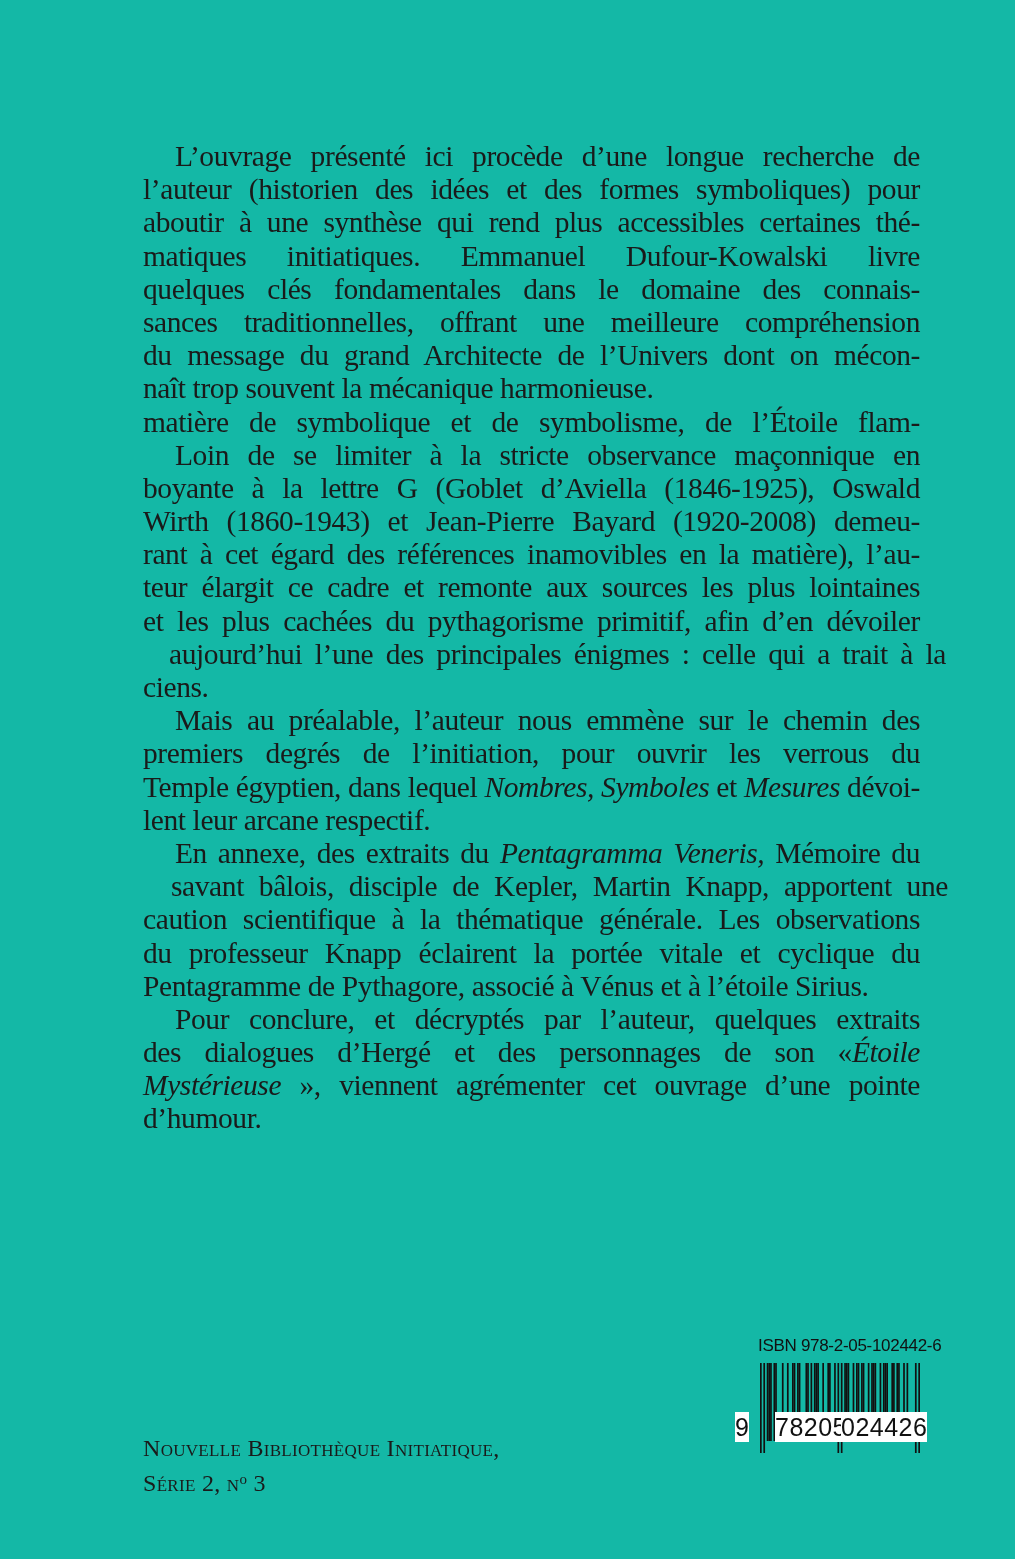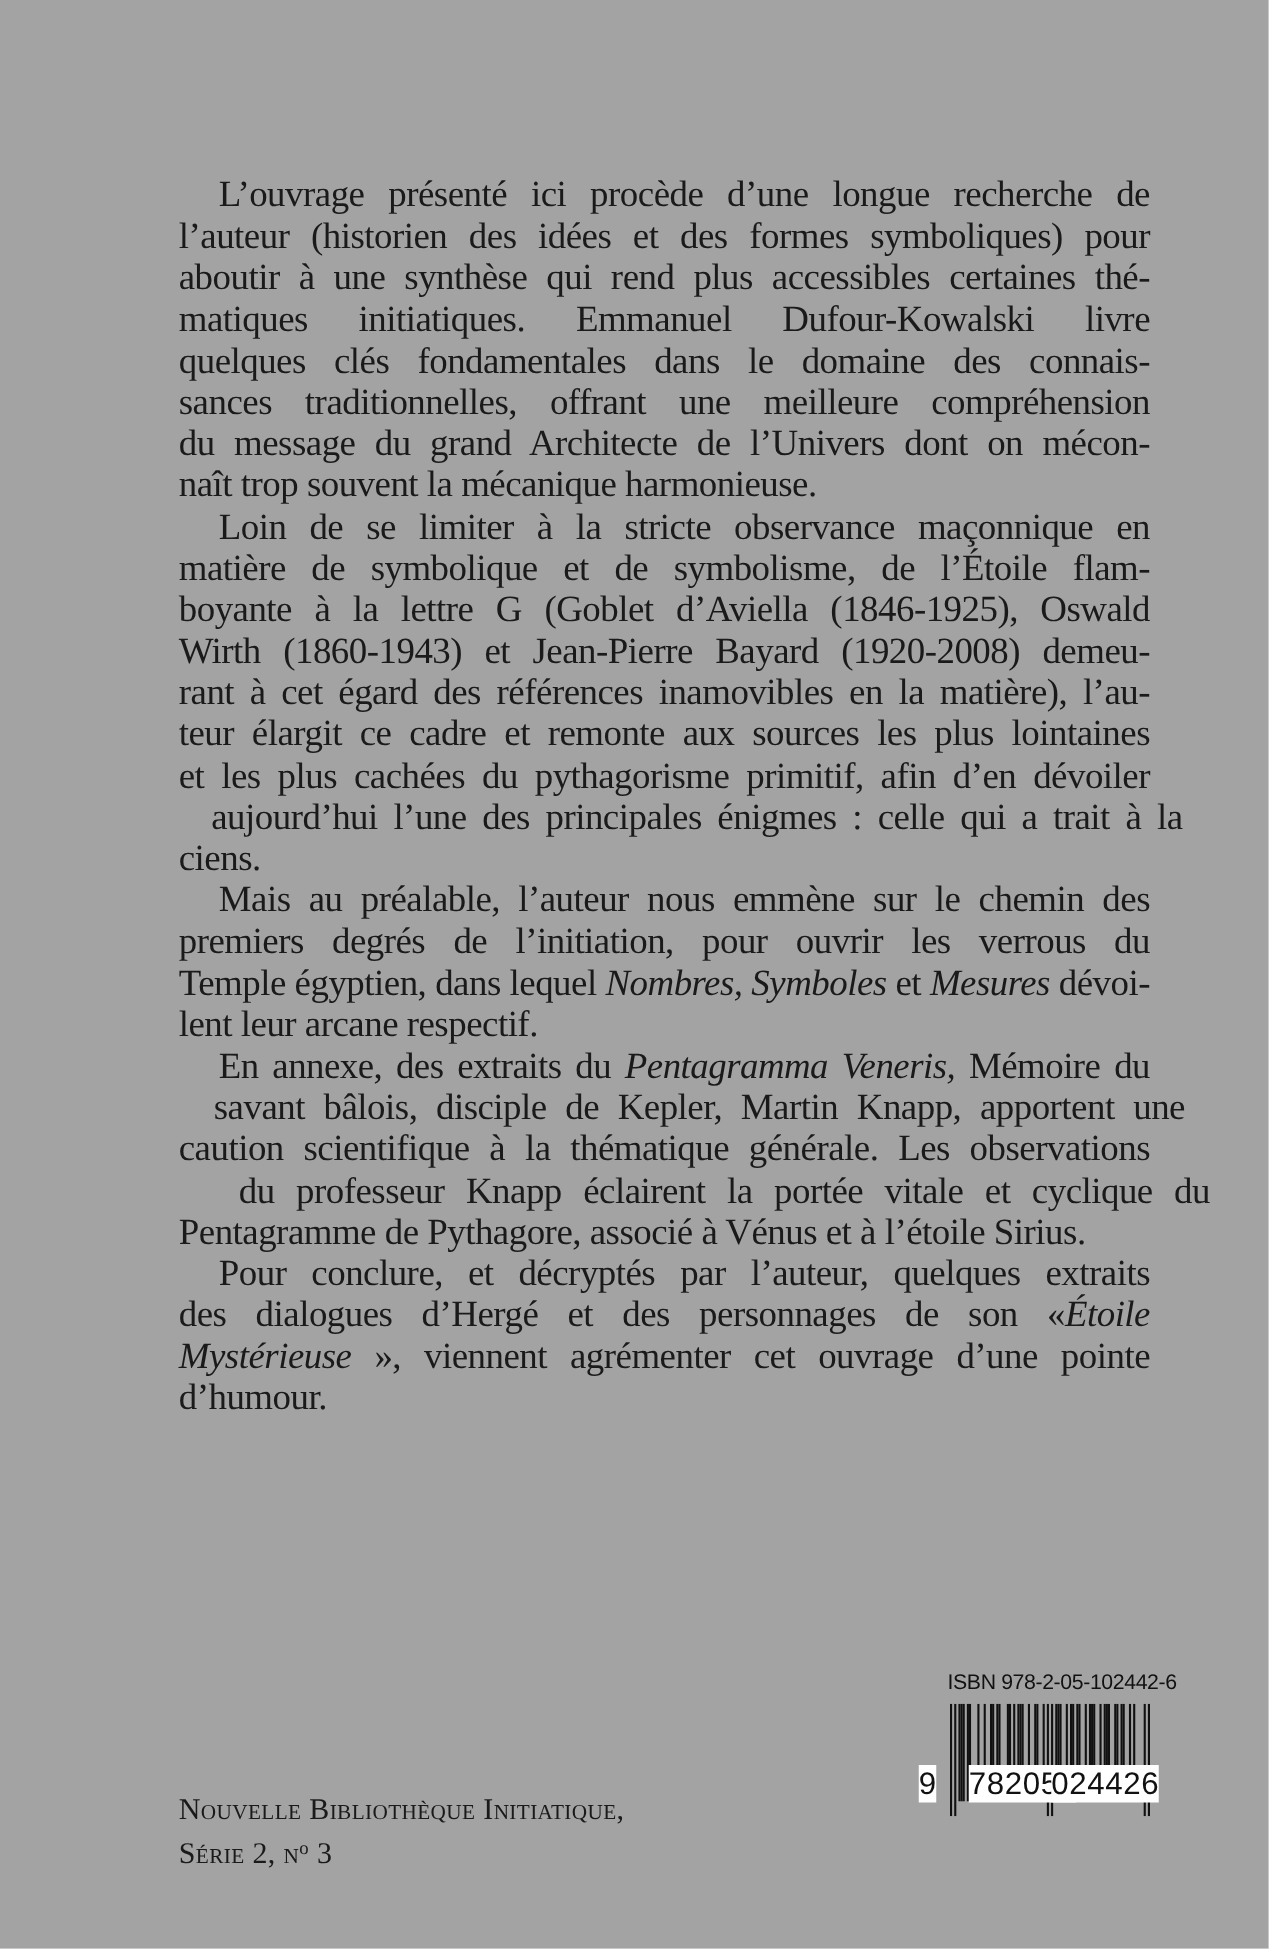--- a/index.html
+++ b/index.html
@@ -1,18 +1,18 @@
 <!DOCTYPE html>
 <html><head>
 <meta charset="utf-8">
 <style>
   html, body { margin:0; padding:0; background:#ffffff; }
   body { width:1015px; height:1559px; position:relative; overflow:hidden;
          font-family:"Liberation Serif", "DejaVu Serif", serif; color:#1a1a1a; }
-  .page { position:absolute; left:0; top:0; width:1015px; height:1559px; background:#a3a3a3; }
+  .page { position:absolute; left:0; top:0; width:1015px; height:1559px; background:#14b8a6; }
   .body-text { position:absolute; left:143px; top:140px; width:777px; }
   .line { display:block; height:33.2px; line-height:33.2px; font-size:29.5px;
           text-align:justify; text-align-last:justify; white-space:nowrap;
           transform-origin:left center; letter-spacing:-0.4px; }
   .line.last { text-align-last:left; }
   .line.indent { text-indent:32px; }
   .line i { font-style:italic;margin-top:36px; }
   .series { position:absolute; left:143px; top:1433px; font-size:24px; line-height:31px; letter-spacing:0.3px; }
   .sc { font-variant:small-caps; }
   .barcode-wrap { position:absolute; left:728px; top:1336px; width:200px; height:130px; }
@@ -32,41 +32,41 @@
         <div class="line indent" style="white-space: nowrap; width: 777px;"><span>L’ouvrage présenté ici procède d’une longue recherche de</span></div>
         <div class="line" style="white-space: nowrap; width: 777px;"><span>l’auteur (historien des idées et des formes symboliques) pour</span></div>
         <div class="line" style="white-space: nowrap; width: 777px;"><span>aboutir à une synthèse qui rend plus accessibles certaines thé-</span></div>
         <div class="line" style="white-space: nowrap; width: 777px;"><span>matiques initiatiques. Emmanuel Dufour-Kowalski livre</span></div>
         <div class="line" style="white-space: nowrap; width: 777px;"><span>quelques clés fondamentales dans le domaine des connais-</span></div>
         <div class="line" style="white-space: nowrap; width: 777px;"><span>sances traditionnelles, offrant une meilleure compréhension</span></div>
         <div class="line" style="white-space: nowrap; width: 777px;"><span>du message du grand Architecte de l’Univers dont on mécon-</span></div>
         <div class="line last" style="white-space: nowrap; width: 777px;"><span>naît trop souvent la mécanique harmonieuse.</span></div>
       </div>
       <div>
+        <div class="line" style="white-space: nowrap; width: 777px;"><span>matière de symbolique et de symbolisme, de l’Étoile flam-</span></div>
         <div class="line indent" style="white-space: nowrap; width: 777px;"><span>Loin de se limiter à la stricte observance maçonnique en</span></div>
-        <div class="line" style="white-space: nowrap; width: 777px;"><span>matière de symbolique et de symbolisme, de l’Étoile flam-</span></div>
         <div class="line" style="white-space: nowrap; width: 777px;"><span>boyante à la lettre G (Goblet d’Aviella (1846-1925), Oswald</span></div>
         <div class="line" style="white-space: nowrap; width: 777px;"><span>Wirth (1860-1943) et Jean-Pierre Bayard (1920-2008) demeu-</span></div>
         <div class="line" style="white-space: nowrap; width: 777px;"><span>rant à cet égard des références inamovibles en la matière), l’au-</span></div>
         <div class="line" style="white-space: nowrap; width: 777px;"><span>teur élargit ce cadre et remonte aux sources les plus lointaines</span></div>
         <div class="line" style="white-space: nowrap; width: 777px;"><span>et les plus cachées du pythagorisme primitif, afin d’en dévoiler</span></div>
         <div class="line" style="white-space: nowrap; width: 777px; margin-left: 26px;"><span>aujourd’hui l’une des principales énigmes : celle qui a trait à la</span></div>
         <div class="line last" style="white-space: nowrap; width: 777px;"><span>ciens.</span></div>
       </div>
       <div>
         <div class="line indent" style="white-space: nowrap; width: 777px;"><span>Mais au préalable, l’auteur nous emmène sur le chemin des</span></div>
         <div class="line" style="white-space: nowrap; width: 777px;"><span>premiers degrés de l’initiation, pour ouvrir les verrous du</span></div>
         <div class="line" style="white-space: nowrap; width: 777px;"><span>Temple égyptien, dans lequel </span><i>Nombres, Symboles</i><span> et </span><i>Mesures</i><span> dévoi-</span></div>
         <div class="line last" style="white-space: nowrap; width: 777px;"><span>lent leur arcane respectif.</span></div>
       </div>
       <div>
         <div class="line indent" style="white-space: nowrap; width: 778.19px; transform: scaleX(0.998471);"><span>En annexe, des extraits du </span><i>Pentagramma Veneris,</i><span> Mémoire du</span></div>
         <div class="line" style="white-space: nowrap; width: 777px; margin-left: 28px;"><span>savant bâlois, disciple de Kepler, Martin Knapp, apportent une</span></div>
         <div class="line" style="white-space: nowrap; width: 777px;"><span>caution scientifique à la thématique générale. Les observations</span></div>
-        <div class="line" style="white-space: nowrap; width: 777px; margin-left: 48px;"><span>du professeur Knapp éclairent la portée vitale et cyclique du</span></div>
+        <div class="line" style="white-space: nowrap; width: 777px;"><span>du professeur Knapp éclairent la portée vitale et cyclique du</span></div>
         <div class="line last" style="white-space: nowrap; width: 777px;"><span>Pentagramme de Pythagore, associé à Vénus et à l’étoile Sirius.</span></div>
       </div>
       <div>
         <div class="line indent" style="white-space: nowrap; width: 777px;"><span>Pour conclure, et décryptés par l’auteur, quelques extraits</span></div>
         <div class="line" style="white-space: nowrap; width: 777px;"><span>des dialogues d’Hergé et des personnages de son «</span><i>Étoile</i></div>
         <div class="line" style="white-space: nowrap; width: 777px;"><i>Mystérieuse</i><span> », viennent agrémenter cet ouvrage d’une pointe</span></div>
         <div class="line last" style="white-space: nowrap; width: 777px;"><span>d’humour.</span></div>
       </div>
     </div>
 

